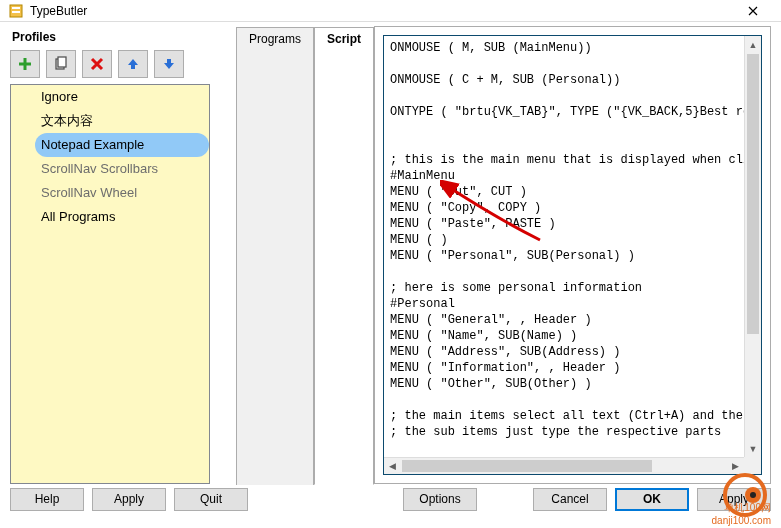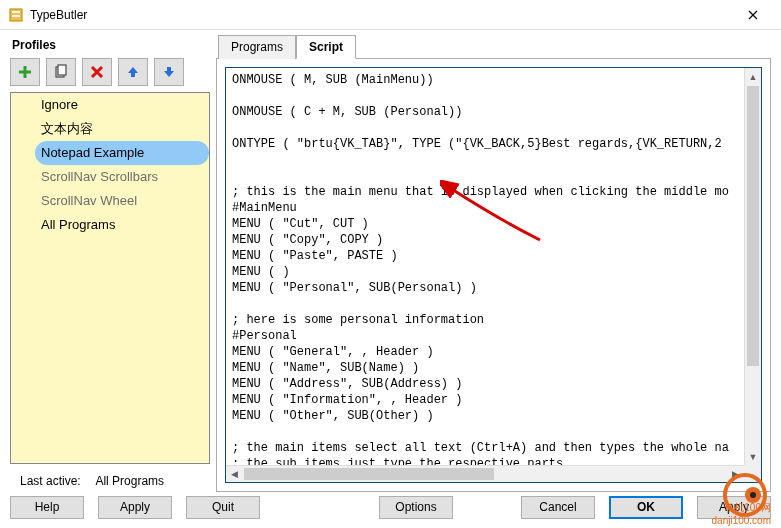--- a/index.html
+++ b/index.html
@@ -6,21 +6,21 @@
 body {
   font-family: "Segoe UI", Tahoma, sans-serif;
   font-size: 12px;
   background: #fff;
   width: 781px;
   height: 528px;
   overflow: hidden;
   position: relative;
 }
 .titlebar {
-  height: 30px;
+  height: 22px;
   border-bottom: 1px solid #ddd;
   display: flex;
   align-items: center;
   padding: 0 8px;
   background: #fff;
 }
 .titlebar .app-icon {
   width: 16px; height: 16px;
   margin-right: 6px;
   display: inline-flex;
@@ -31,21 +31,21 @@
   width: 40px; height: 28px;
   display: flex; align-items: center; justify-content: center;
   font-size: 14px; color: #333;
   cursor: pointer;
 }
 
 .content {
   display: flex;
   height: 462px;
   padding: 4px 10px 0 10px;
-  gap: 6px;
+  gap: 24px;
 }
 .left-col { width: 200px; display: flex; flex-direction: column; }
 .profiles-header {
   font-weight: bold;
   font-size: 12px;
   padding: 4px 2px 6px 2px;
 }
 .toolbar {
   display: flex;
   gap: 6px;
@@ -79,21 +79,21 @@
   color: #fff;
 }
 .profile-item.selected { background: #91c9f7; color: #000; border-radius: 12px; }
 .profile-item.disabled { color: #6d6d6d; }
 .last-active {
   padding: 10px 4px 4px 10px;
   font-size: 12px;
 }
 .last-active .lbl { margin-right: 12px; }
 
-.right-col { flex: 1; display: flex; flex-direction: column; }
+.right-col { flex: 1; display: flex; flex-direction: row; }
 .tabs {
   display: flex;
   position: relative;
   top: 1px;
   z-index: 2;
   margin-left: 2px;
 }
 .tab {
   padding: 4px 12px;
   border: 1px solid #acacac;
@@ -183,21 +183,21 @@
 .corner {
   position:absolute; right:0; bottom:0; width:17px; height:17px;
   background:#f0f0f0;
 }
 
 .footer {
   height: 34px;
   display: flex;
   align-items: center;
   padding: 0 10px 4px 10px;
-  gap: 14px;
+  gap: 8px;
 }
 .footer .spacer { flex: 1; }
 .btn {
   min-width: 74px;
   height: 23px;
   border: 1px solid #adadad;
   background: #e1e1e1;
   font-size: 12px;
   cursor: pointer;
   padding: 0 10px;
@@ -276,24 +276,20 @@
       </button>
     </div>
     <div class="profile-list" id="profile-list">
         <div class="profile-item">Ignore</div>
         <div class="profile-item">文本内容</div>
         <div class="profile-item selected">Notepad Example</div>
         <div class="profile-item disabled">ScrollNav Scrollbars</div>
         <div class="profile-item disabled">ScrollNav Wheel</div>
         <div class="profile-item">All Programs</div>
       </div>
-    <div class="last-active">
-      <span class="lbl">Last active:</span>
-      <span>All Programs</span>
-    </div>
   </div>
 
   <div class="right-col">
     <div class="tabs">
       <div class="tab inactive">Programs</div>
       <div class="tab active">Script</div>
     </div>
     <div class="script-pane">
       <div class="script-box">
         <div class="script-text">ONMOUSE ( M, SUB (MainMenu))

